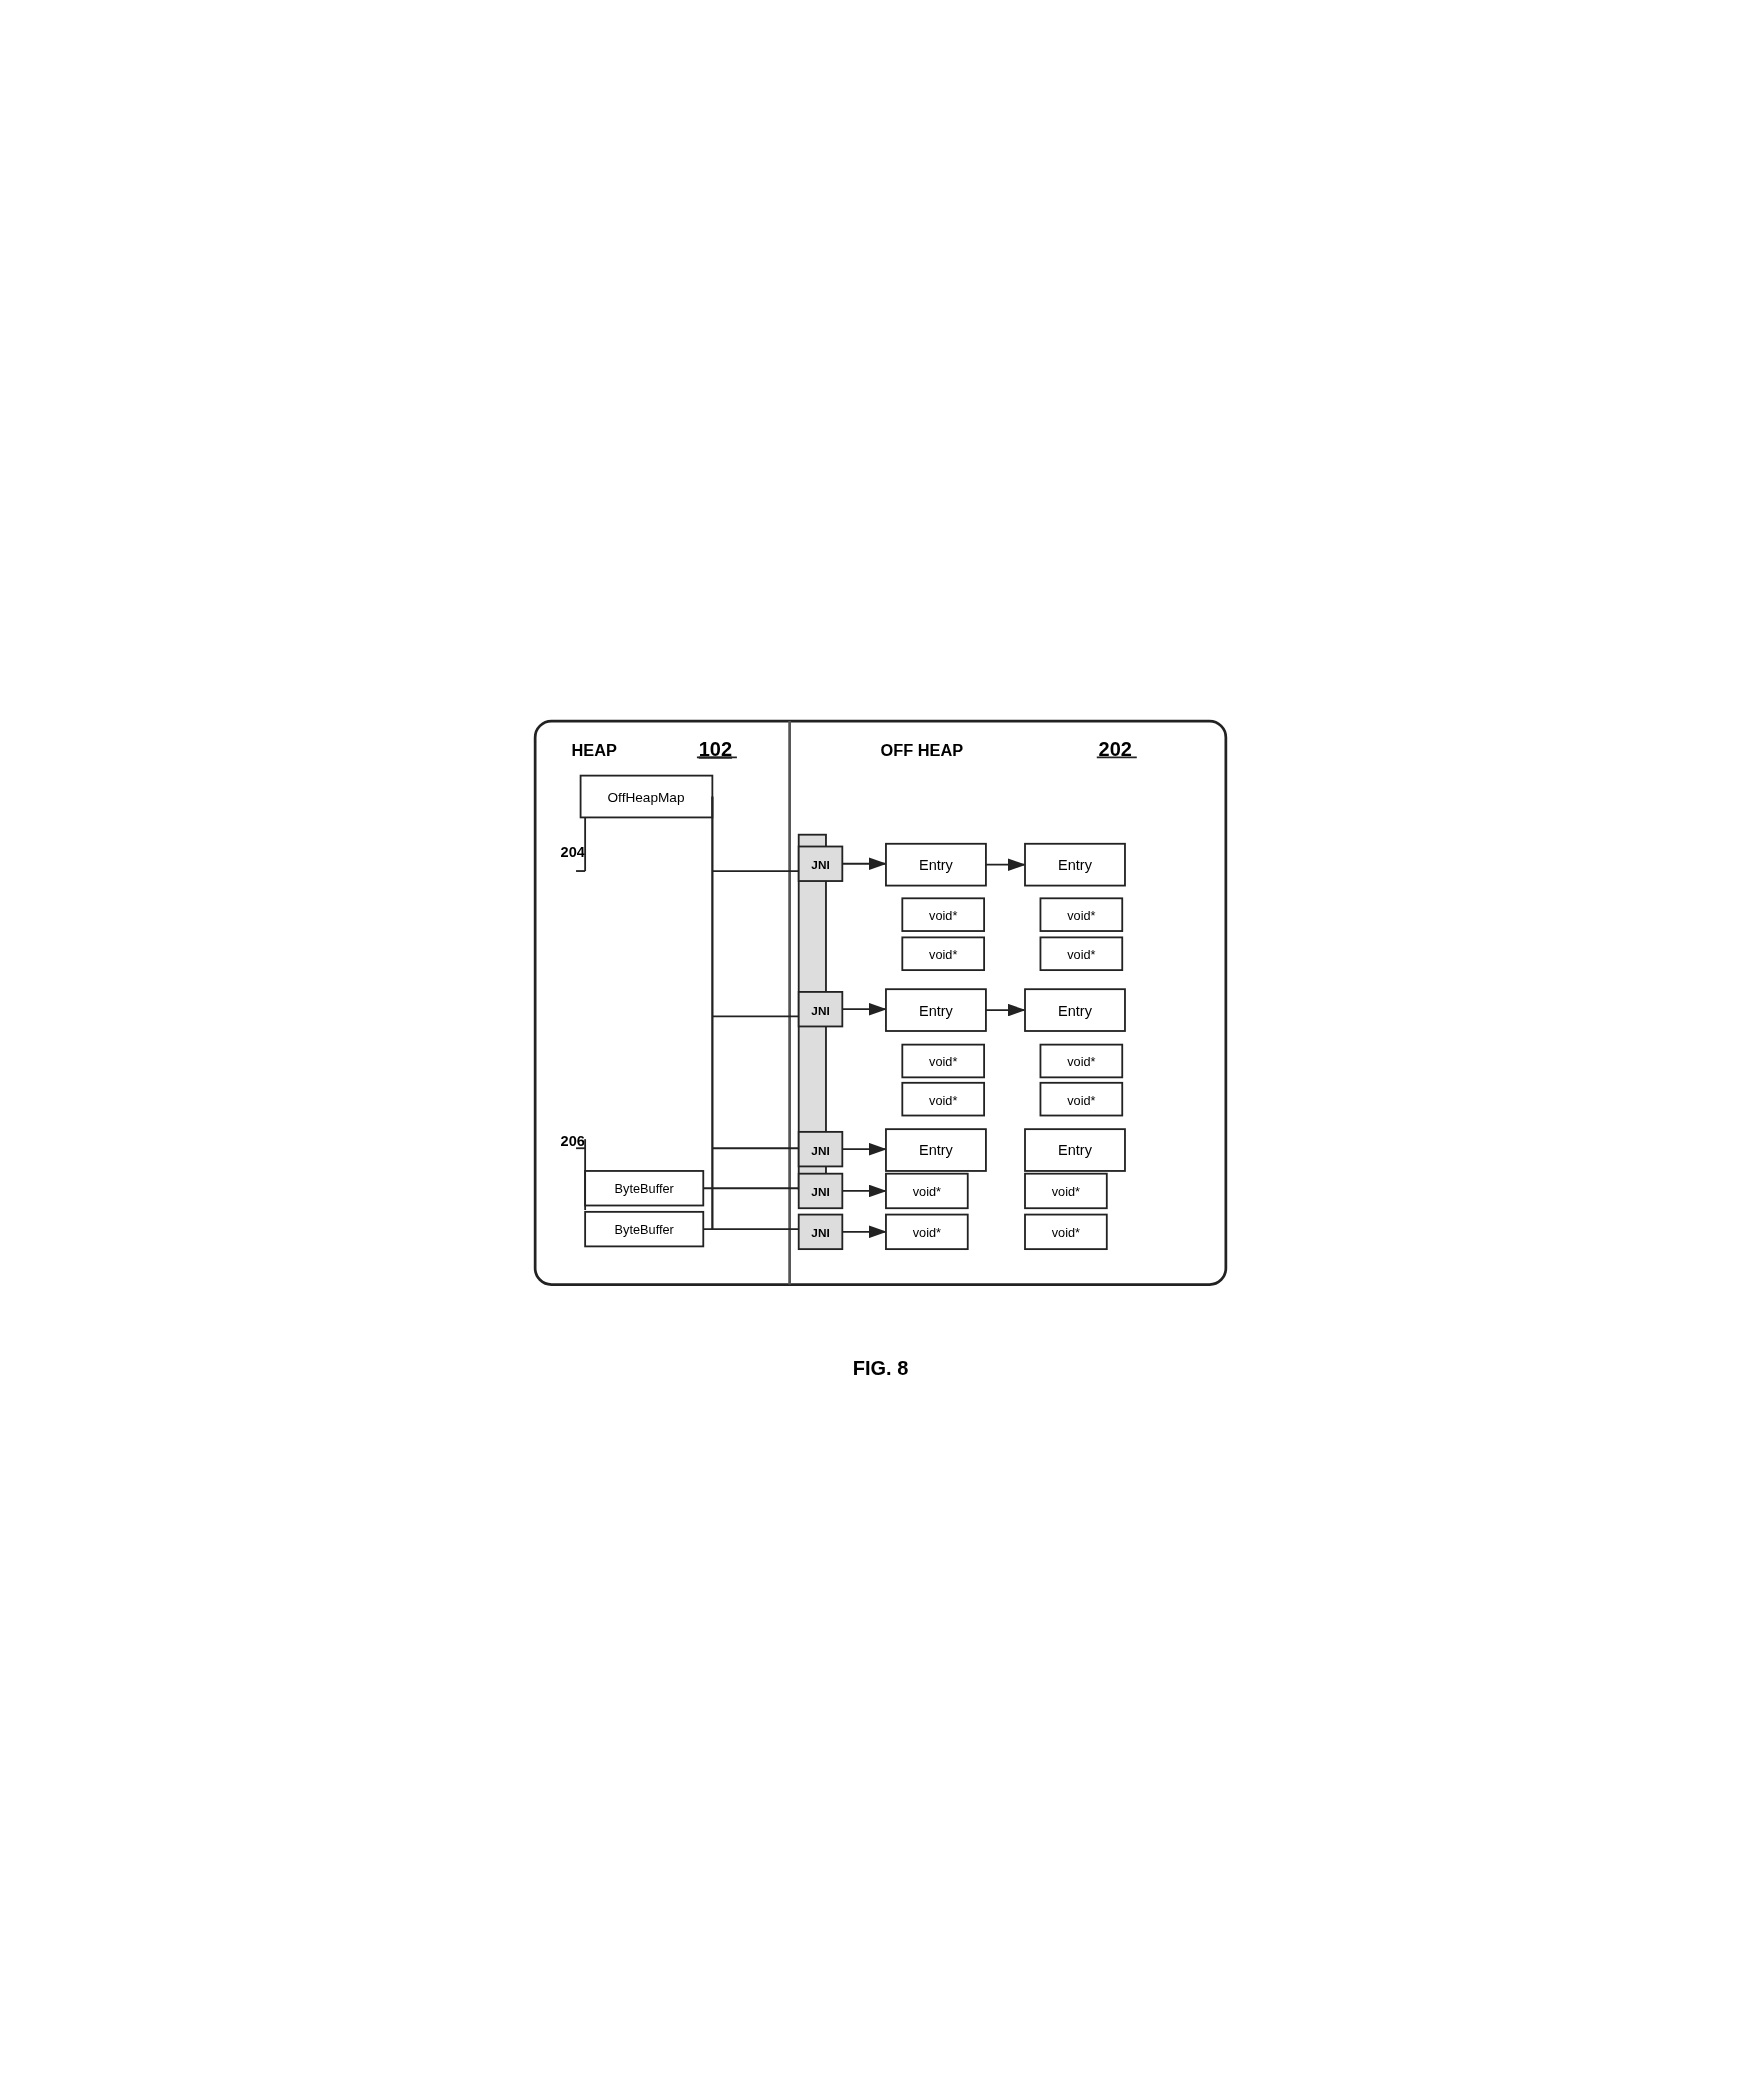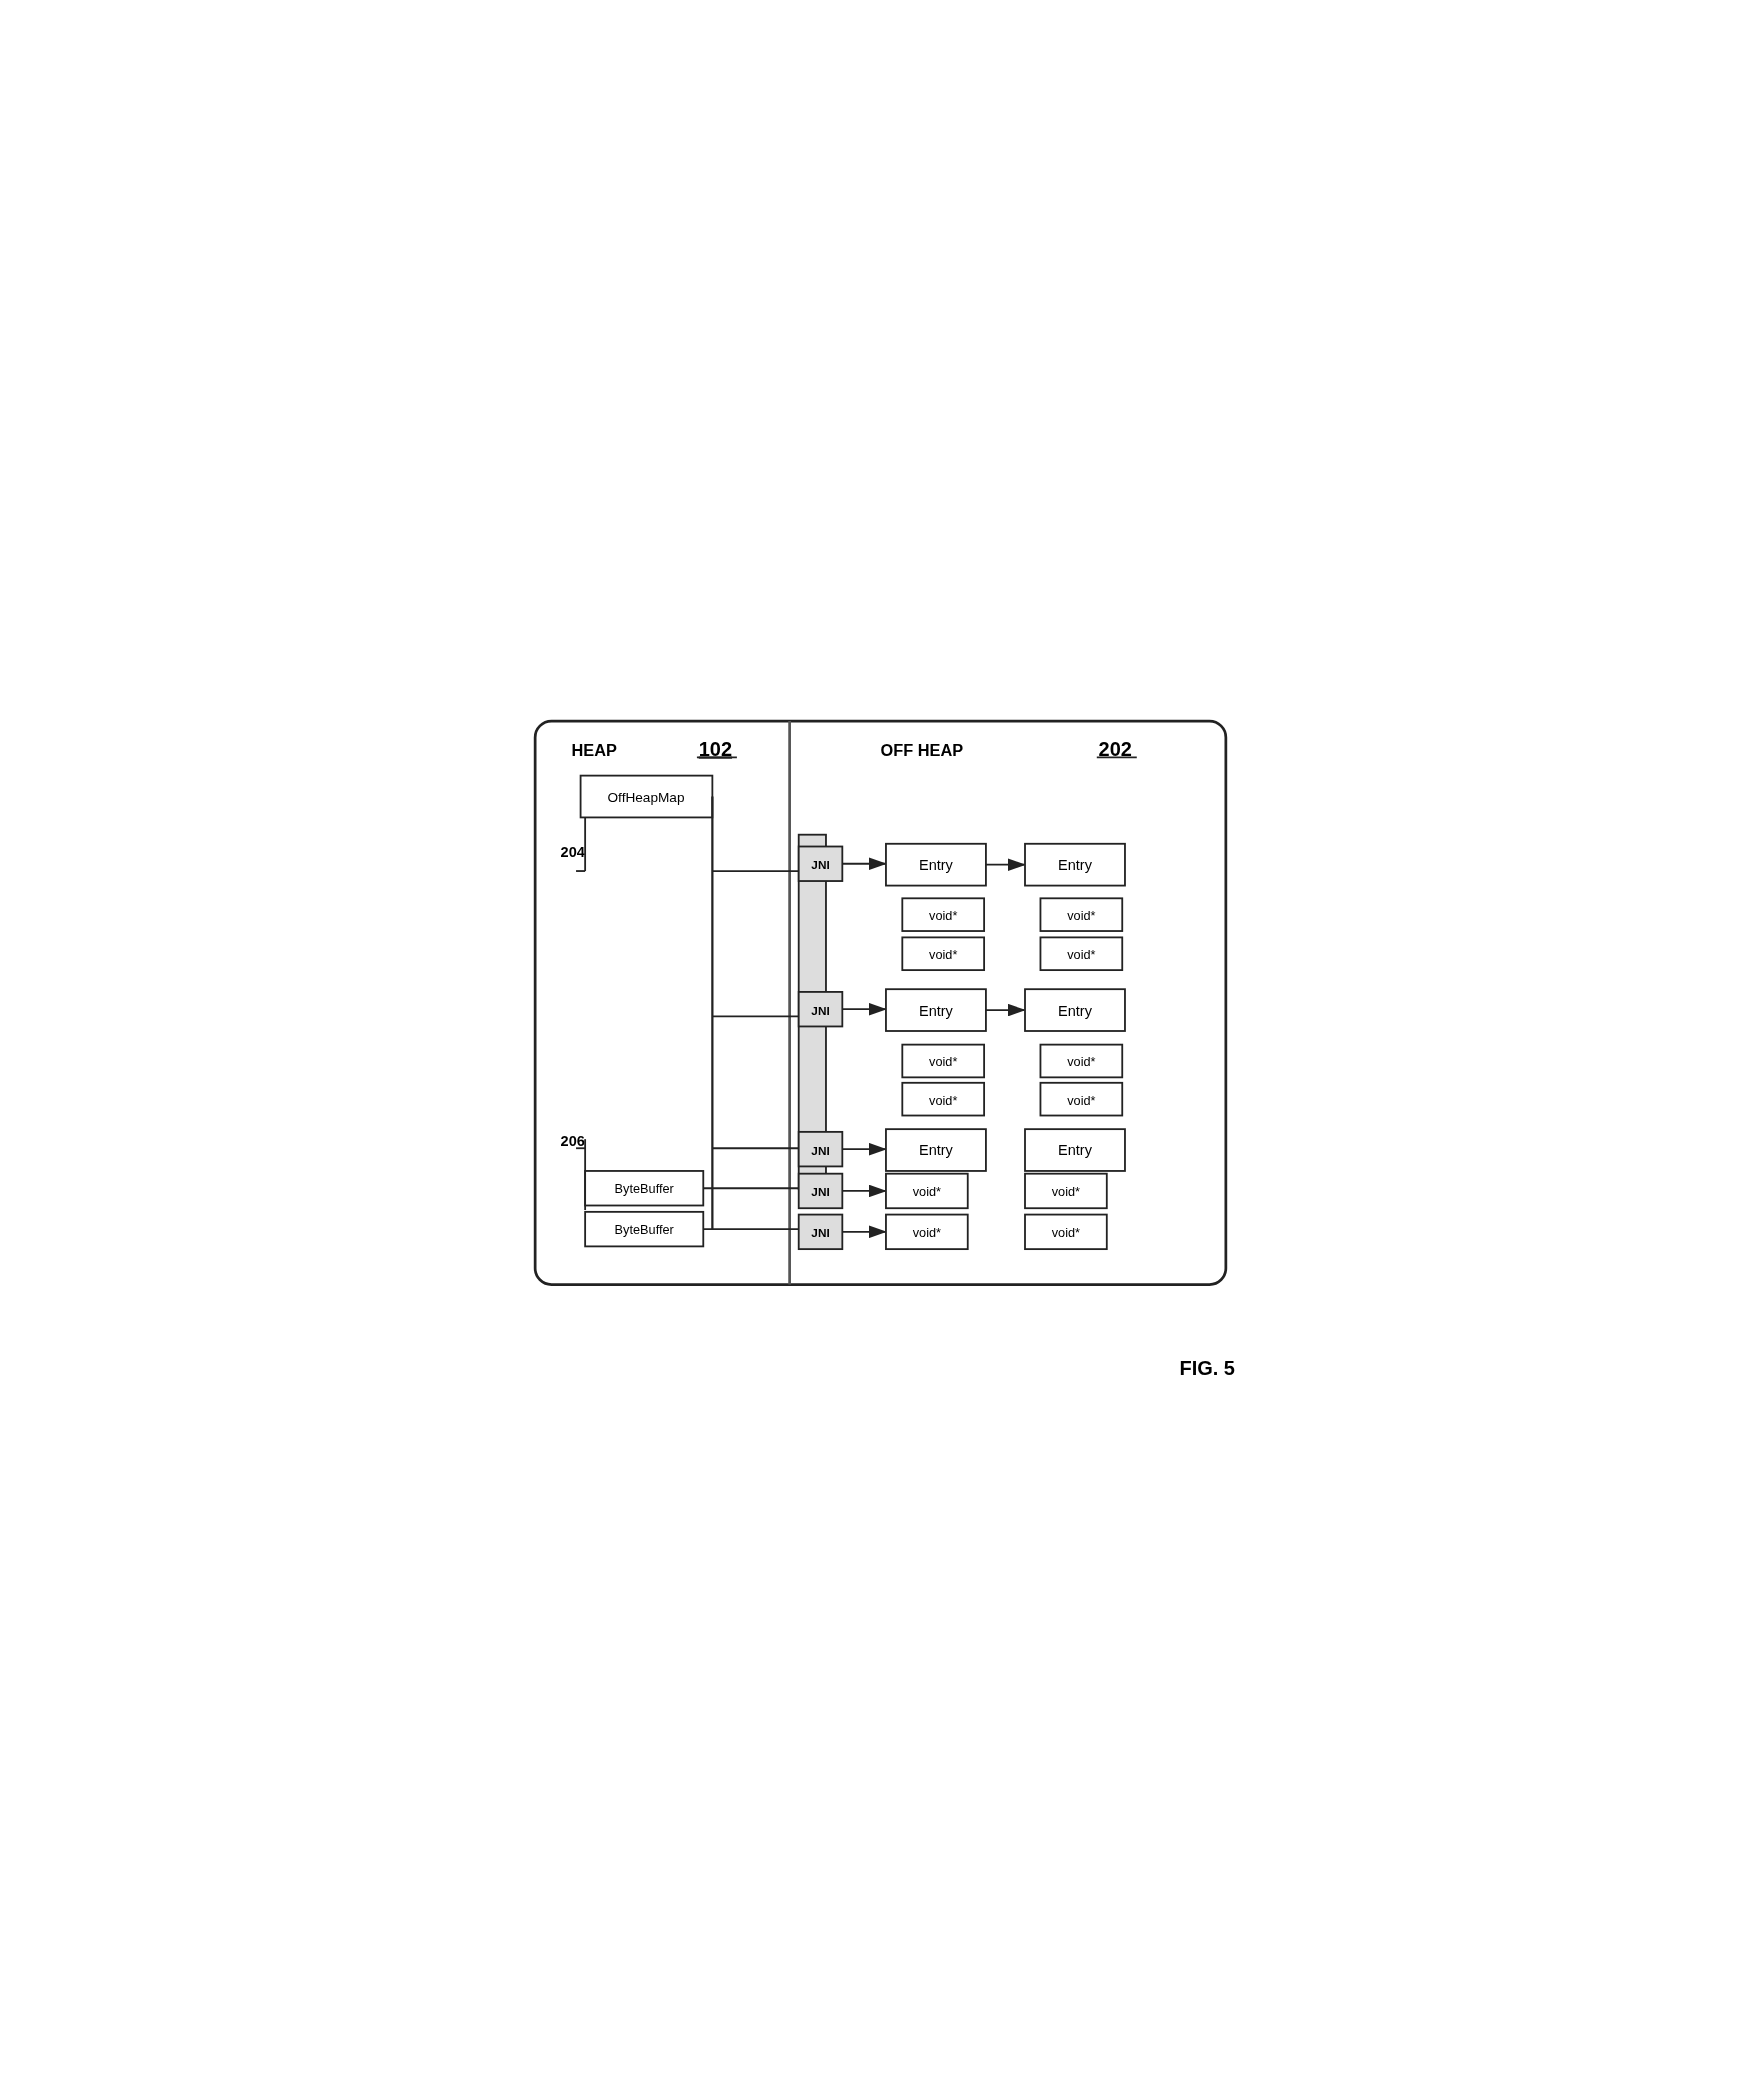--- a/index.html
+++ b/index.html
@@ -9,21 +9,21 @@
       display: flex;
       justify-content: center;
       align-items: center;
       min-height: 100vh;
       padding: 36px;
     }
     .page-container {
       width: 709px;
       display: flex;
       flex-direction: column;
-      align-items: flex-end;
+      align-items: center;
     }
     
     .diagram-svg-container {
       position: relative;
       width: 709px;
       height: 618px;
     }
     .fig-label {
       font-size: 20px;
       font-weight: bold;
@@ -165,15 +165,15 @@
         <marker id="arrowhead" markerWidth="10" markerHeight="7" refX="9" refY="3.5" orient="auto">
           <polygon points="0 0, 10 3.5, 0 7" fill="#222"></polygon>
         </marker>
       </defs>
 
       <line x1="205" y1="93" x2="205" y2="569" stroke="#222" stroke-width="2.5"></line>
 
     </svg>
   </div>
 
-  <div class="fig-label">FIG. 5</div>
+  <div class="fig-label">FIG. 8</div>
 </div>
 
 
 </body></html>

